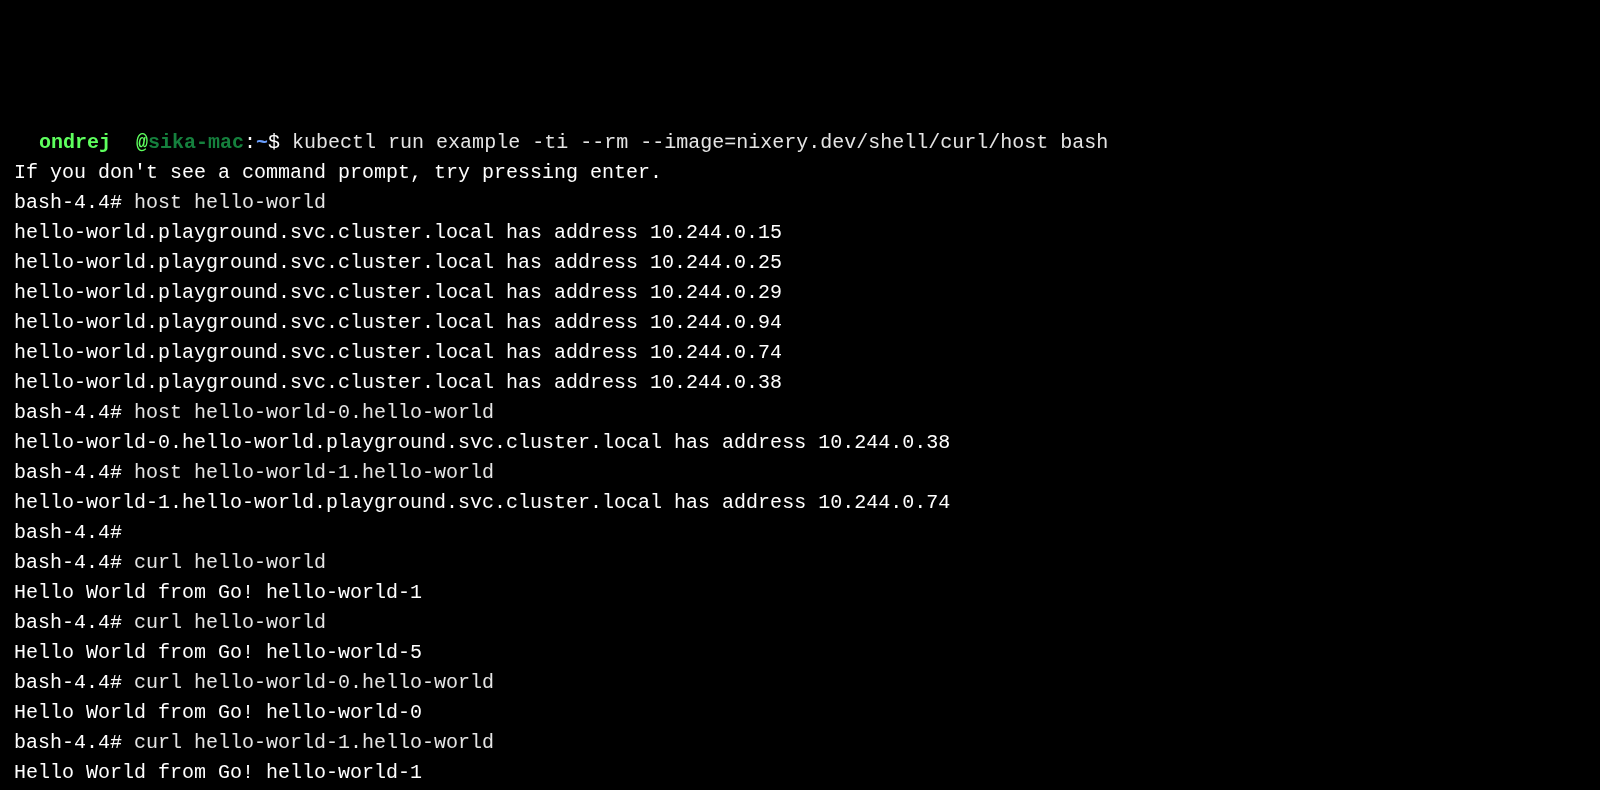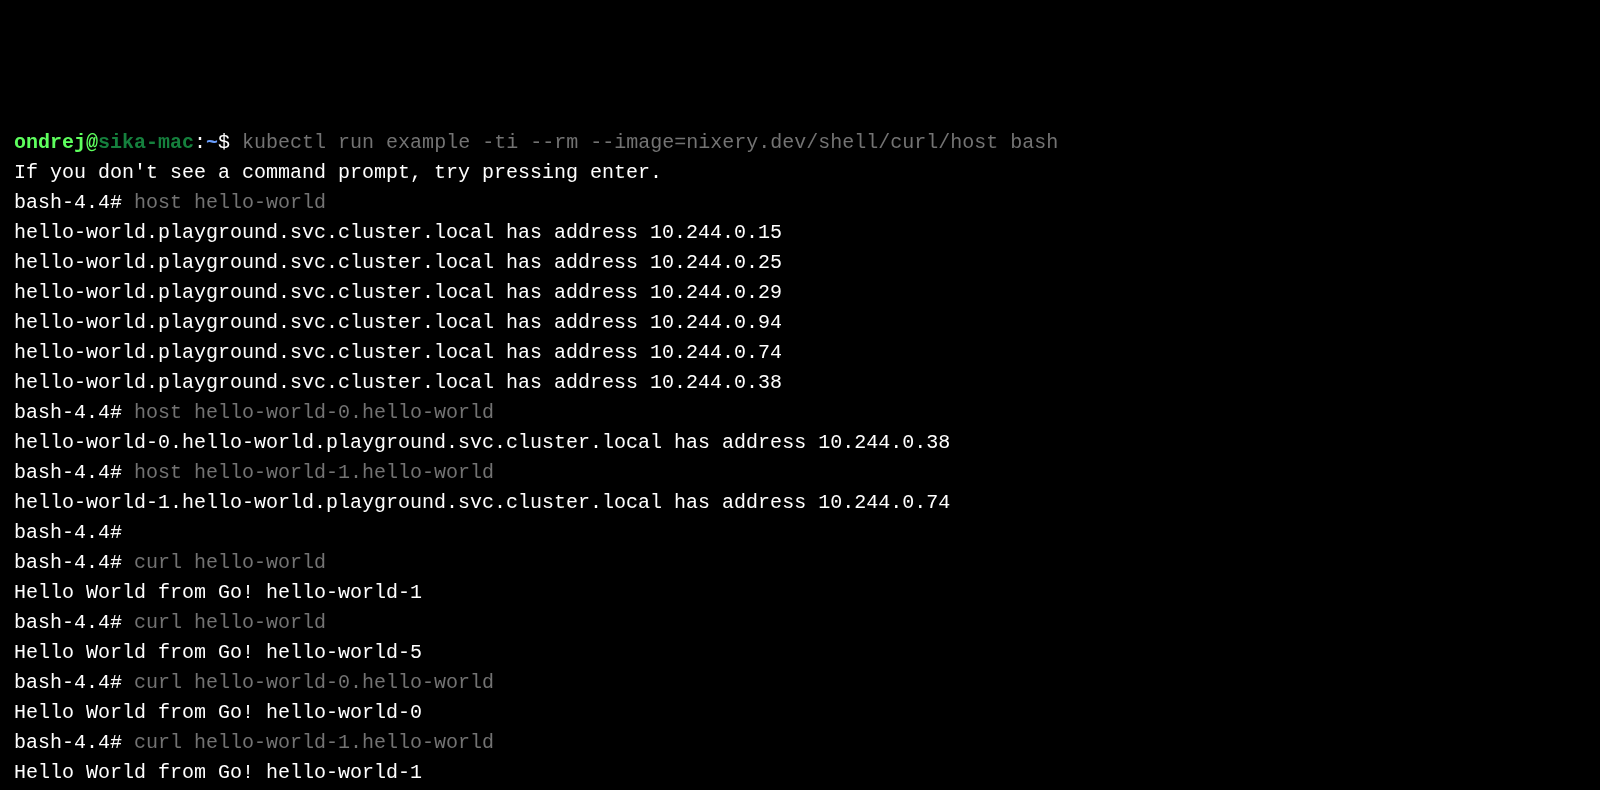--- a/index.html
+++ b/index.html
@@ -18,34 +18,35 @@
       height: 790px;
       overflow: hidden;
       white-space: pre;
     }
     .line {
       display: block;
     }
     .user {
       color: #5eff5e;
       font-weight: bold;
+      margin-left: 25px;
     }
     .host {
       color: #15803d;
       font-weight: bold;
     }
     .path {
       color: #6b9fff;
       font-weight: bold;
     }
     .dollar {
       color: #ffffff;
     }
     .cmd {
-      color: #737373;
+      color: #e5e5e5;
     }
     .output {
       color: #ffffff;
     }
   </style>
 </head>
 <body>
 
 
 

